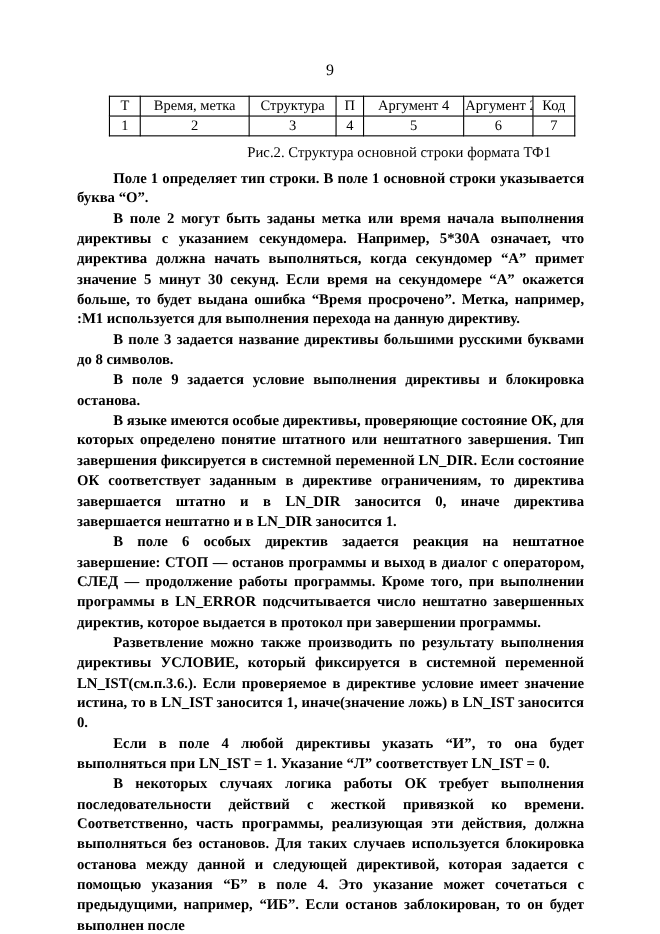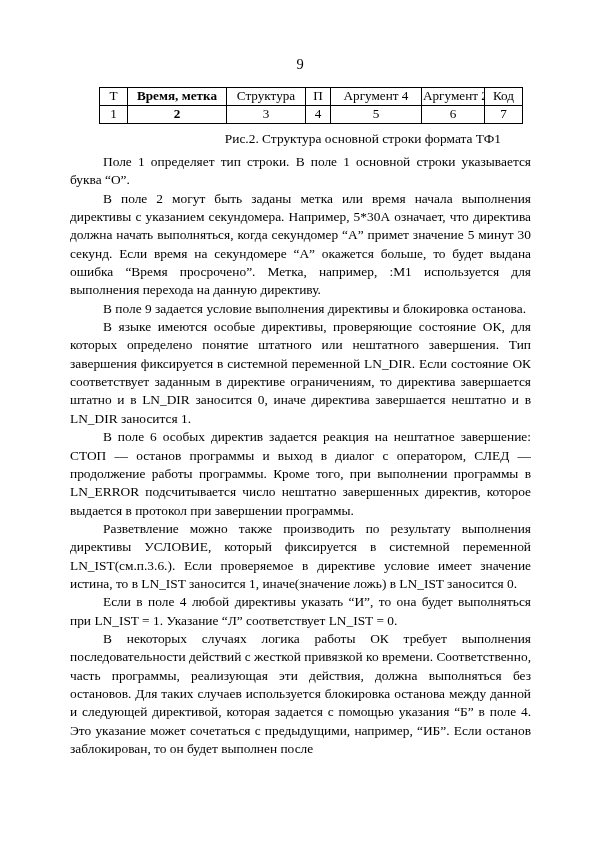--- a/index.html
+++ b/index.html
@@ -53,21 +53,21 @@
     text-align: center;
     font-size: 13.2px;
     line-height: 16px;
     padding: 0px 1px 1px 1px;
     height: 16px;
     white-space: nowrap;
     overflow: hidden;
   }
 
   .c0 { width: 25px; }
-  .c1 { width: 96px; font-weight: bold; }
+  .c1 { width: 96px; }
   .c2 { width: 76px; }
   .c3 { width: 22px; }
   .c4 { width: 88px; }
   .c5 { width: 60px; }
   .c6 { width: 35px; margin-top: 22px; }
 
   .figure-caption {
     margin-top: 6px;
     width: 402px;
     text-align: right;
@@ -84,20 +84,21 @@
     font-size: 13.4px;
     line-height: 18.35px;
     text-align: justify;
     text-justify: inter-word;
   }
 
   .body-text p {
     margin: 0;
     text-indent: 33px;
     text-align: justify;
+    font-weight: bold;
   }
 
   
 </style>
 </head>
 <body>
 
 <div class="page">
 
   <div class="page-number">9</div>
@@ -125,20 +126,21 @@
         </tr>
       </tbody>
     </table>
 
     <div class="figure-caption">Рис.2. Структура основной строки формата ТФ1</div>
   </div>
 
   <div class="body-text">
     <p>Поле 1 определяет тип строки. В поле 1 основной строки указывается буква “О”.</p>
     <p>В поле 2 могут быть заданы метка или время начала выполнения директивы с указанием секундомера. Например, 5*30А означает, что директива должна начать выполняться, когда секундомер “А” примет значение 5 минут 30 секунд. Если время на секундомере “А” окажется больше, то будет выдана ошибка “Время просрочено”. Метка, например, :М1 используется для выполнения перехода на данную директиву.</p>
+    <p>В поле 3 задается название директивы большими русскими буквами до 8 символов.</p>
     <p>В поле 9 задается условие выполнения директивы и блокировка останова.</p>
     <p>В языке имеются особые директивы, проверяющие состояние ОК, для которых определено понятие штатного или нештатного завершения. Тип завершения фиксируется в системной переменной LN_DIR. Если состояние ОК соответствует заданным в директиве ограничениям, то директива завершается штатно и в LN_DIR заносится 0, иначе директива завершается нештатно и в LN_DIR заносится 1.</p>
     <p>В поле 6 особых директив задается реакция на нештатное завершение: СТОП — останов программы и выход в диалог с оператором, СЛЕД — продолжение работы программы. Кроме того, при выполнении программы в LN_ERROR подсчитывается число нештатно завершенных директив, которое выдается в протокол при завершении программы.</p>
     <p>Разветвление можно также производить по результату выполнения директивы УСЛОВИЕ, который фиксируется в системной переменной LN_IST(см.п.3.6.). Если проверяемое в директиве условие имеет значение истина, то в LN_IST заносится 1, иначе(значение ложь) в LN_IST заносится 0.</p>
     <p>Если в поле 4 любой директивы указать “И”, то она будет выполняться при LN_IST = 1. Указание “Л” соответствует LN_IST = 0.</p>
     <p>В некоторых случаях логика работы ОК требует выполнения последовательности действий с жесткой привязкой ко времени. Соответственно, часть программы, реализующая эти действия, должна выполняться без остановов. Для таких случаев используется блокировка останова между данной и следующей директивой, которая задается с помощью указания “Б” в поле 4. Это указание может сочетаться с предыдущими, например, “ИБ”. Если останов заблокирован, то он будет выполнен после</p>
   </div>
 
 </div>
 

